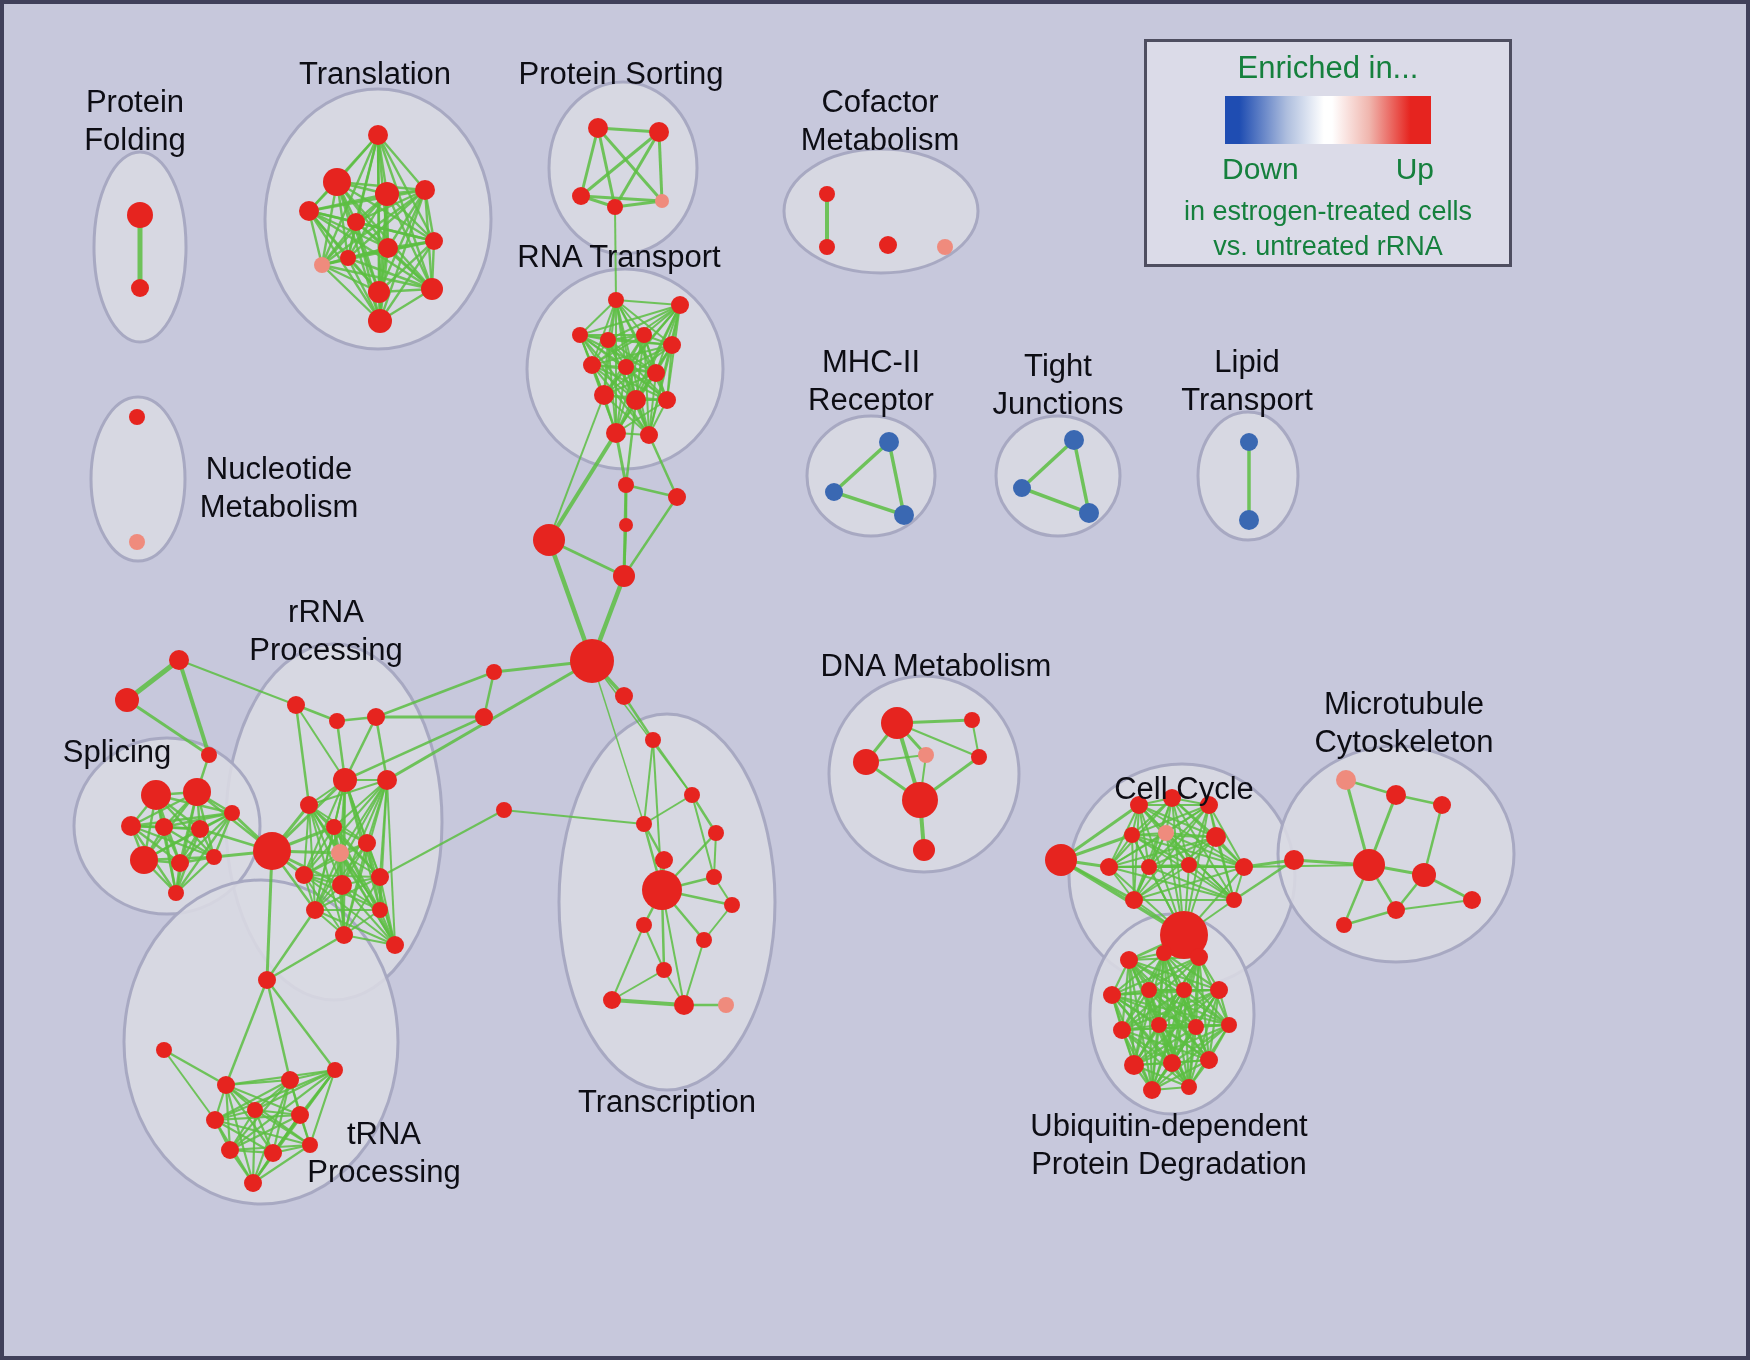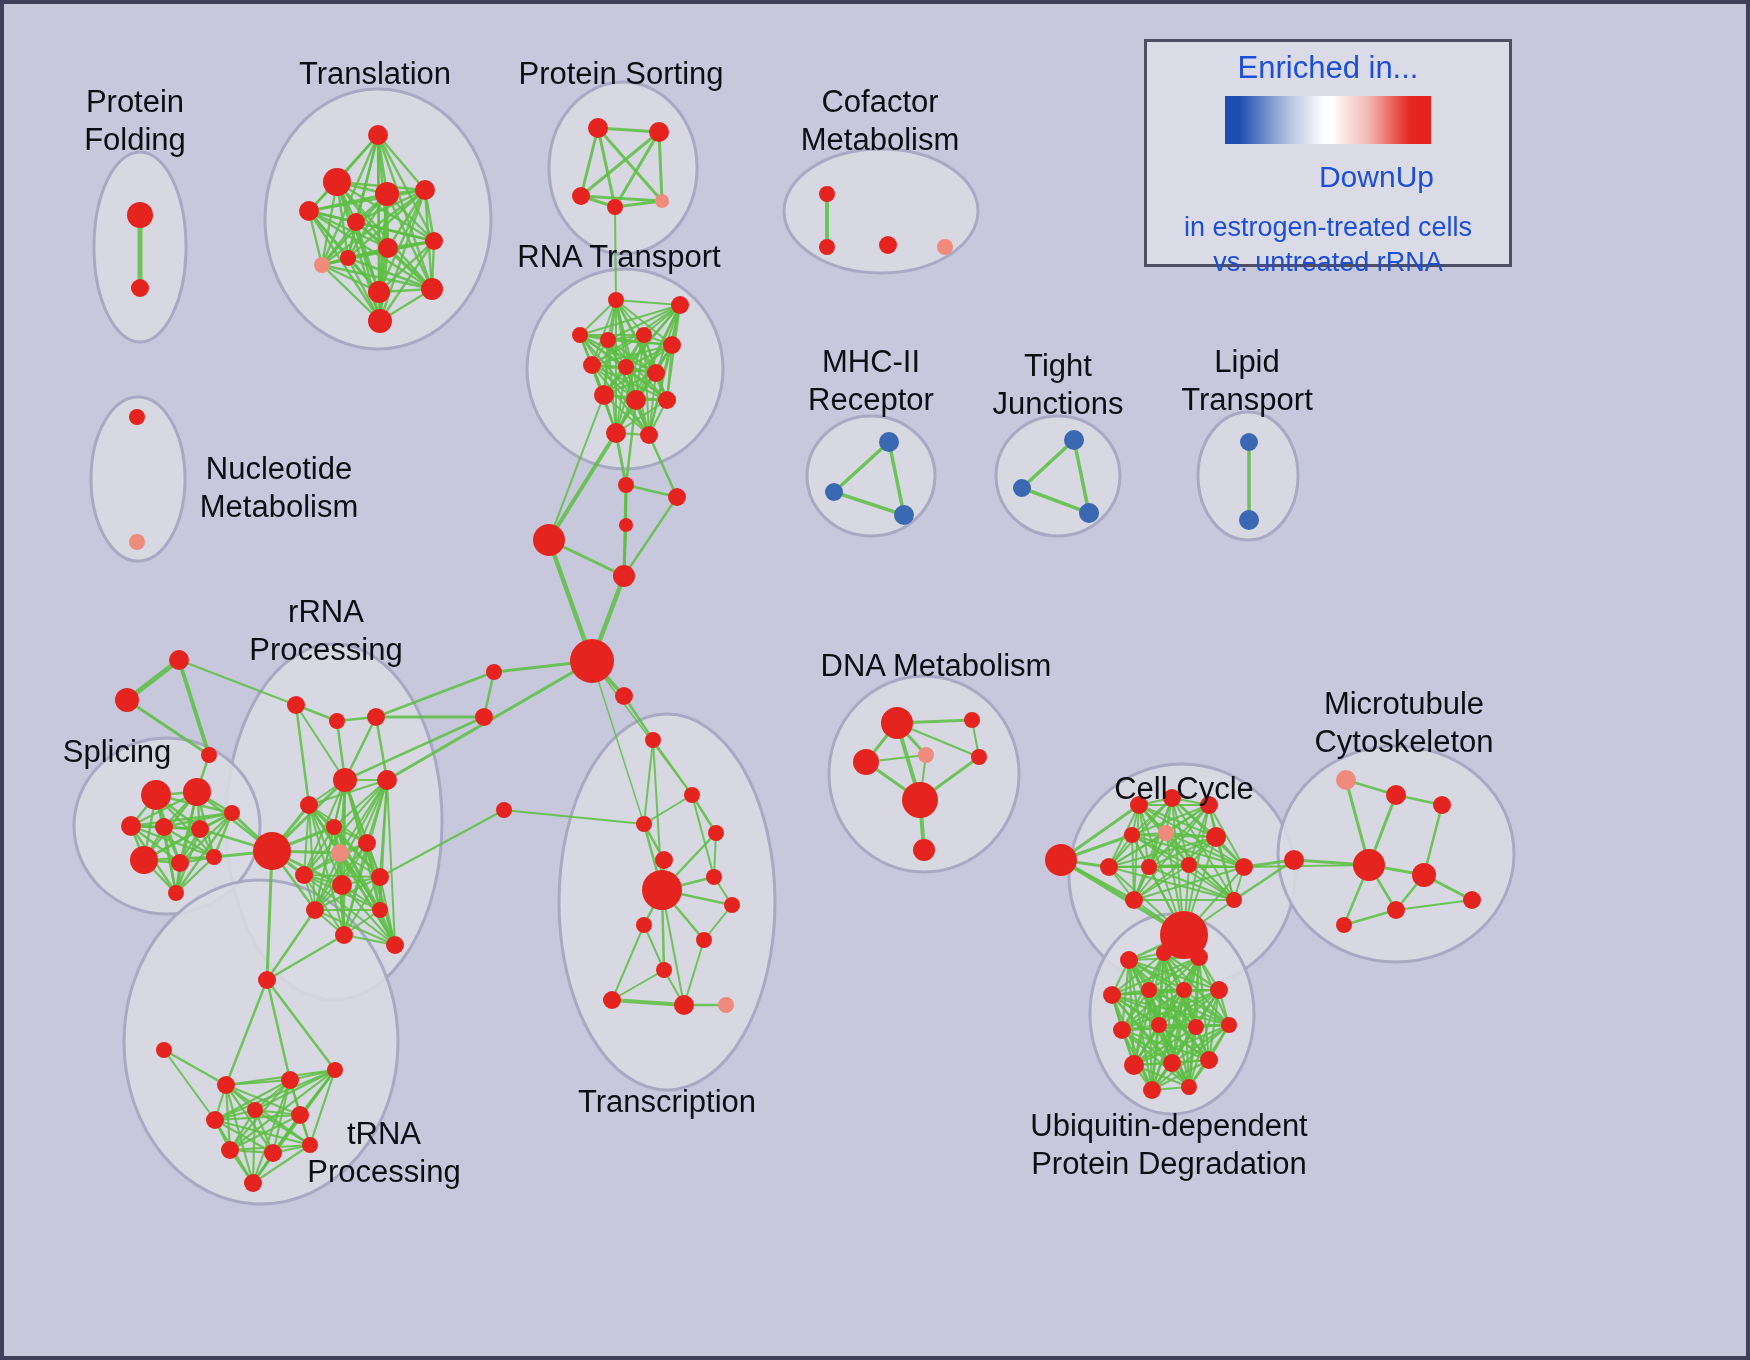--- a/index.html
+++ b/index.html
@@ -11,28 +11,28 @@
     box-sizing:border-box;
     overflow:hidden;
     font-family:"Liberation Sans", sans-serif;
   }
   svg{position:absolute;left:0;top:0;}
   .cluster{fill:#d9d9e2;fill-opacity:.88;stroke:#a5a6c0;stroke-width:3;stroke-opacity:.95;}
   .cluster-label{font-family:"Liberation Sans",sans-serif;font-size:31px;fill:#0d0d14;text-anchor:middle;}
   .legend{
     position:absolute;left:1140px;top:35px;width:368px;height:228px;
     background:#dbdbe8;border:3px solid #4e4e60;box-sizing:border-box;
-    text-align:center;color:#1d4ed8;
+    text-align:center;color:#15803d;
   }
   .legend-title{font-size:31px;margin-top:8px;}
   .legend-gradient{
     width:206px;height:48px;margin:10px auto 4px auto;
     background:linear-gradient(to right,#1f4db2 0%,#1f4db2 7%,#aebede 30%,#ffffff 48%,#ffffff 52%,#f0b6ae 70%,#e6241f 90%,#e6241f 100%);
   }
-  .legend-ends{width:212px;margin:16px auto;display:flex;justify-content:flex-end;font-size:30px;}
+  .legend-ends{width:212px;margin:8px auto;display:flex;justify-content:space-between;font-size:30px;}
   .legend-caption{font-size:27px;line-height:1.3;}
   .legend-caption.first{margin-top:6px;}
 </style>
 </head>
 <body>
 
 <div class="figure">
   <svg id="network" width="1750" height="1360" viewBox="0 0 1750 1360">
       <ellipse cx="136" cy="243" rx="46" ry="95" class="cluster"></ellipse>
       <ellipse cx="374" cy="215" rx="113" ry="130" class="cluster"></ellipse>

